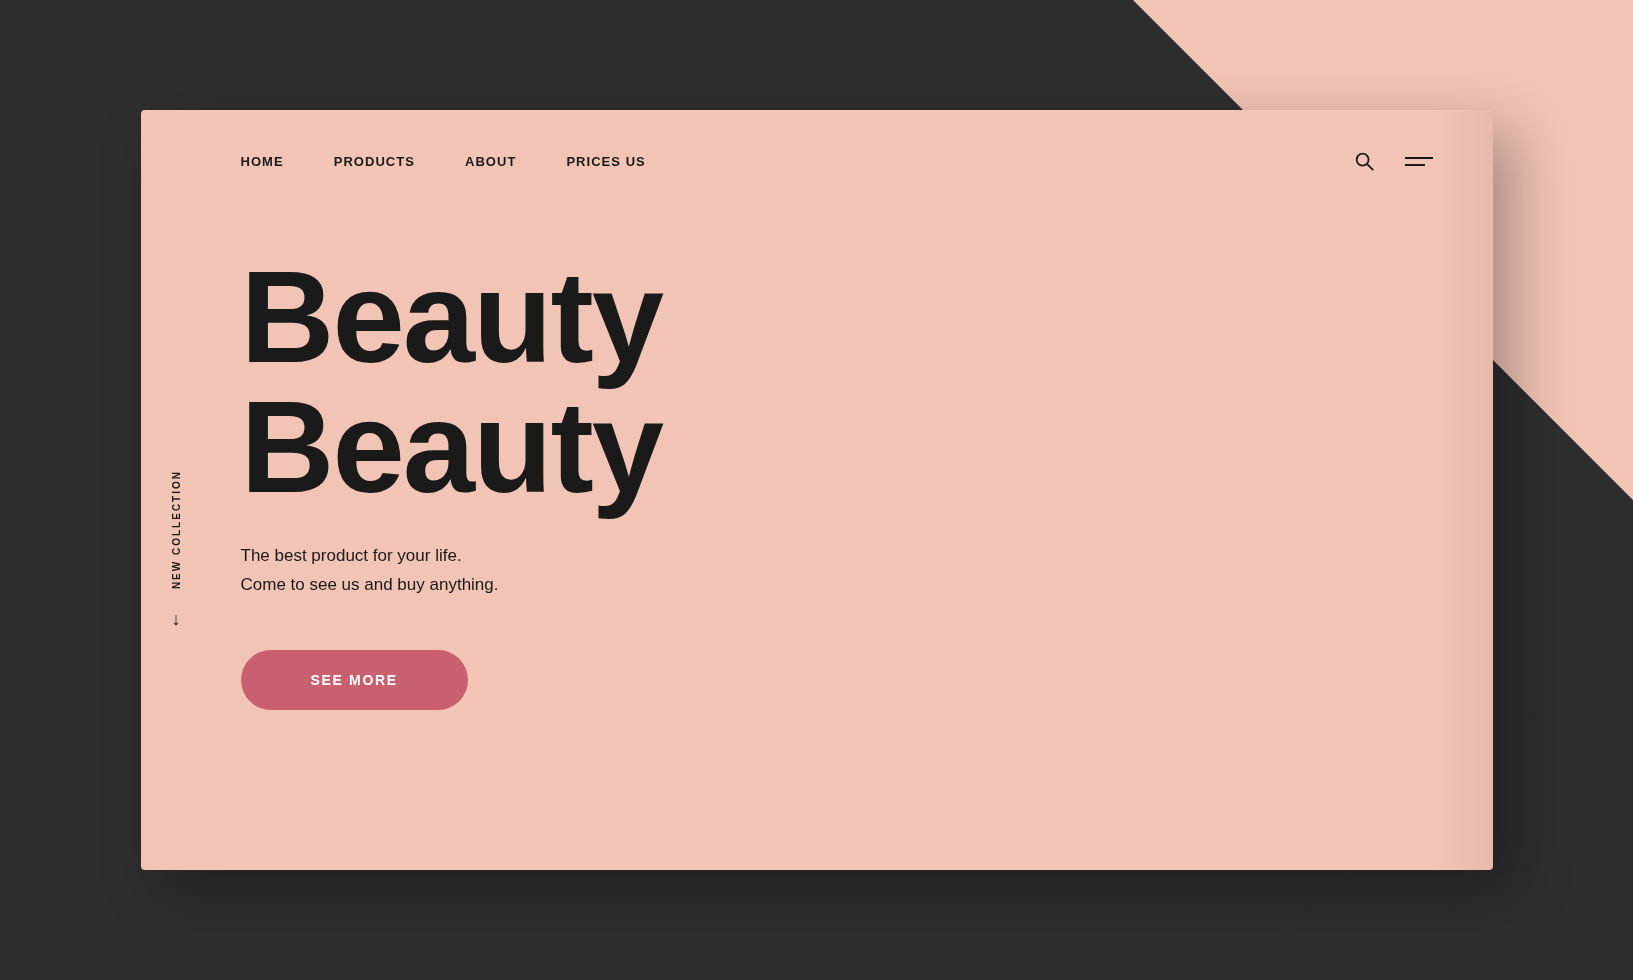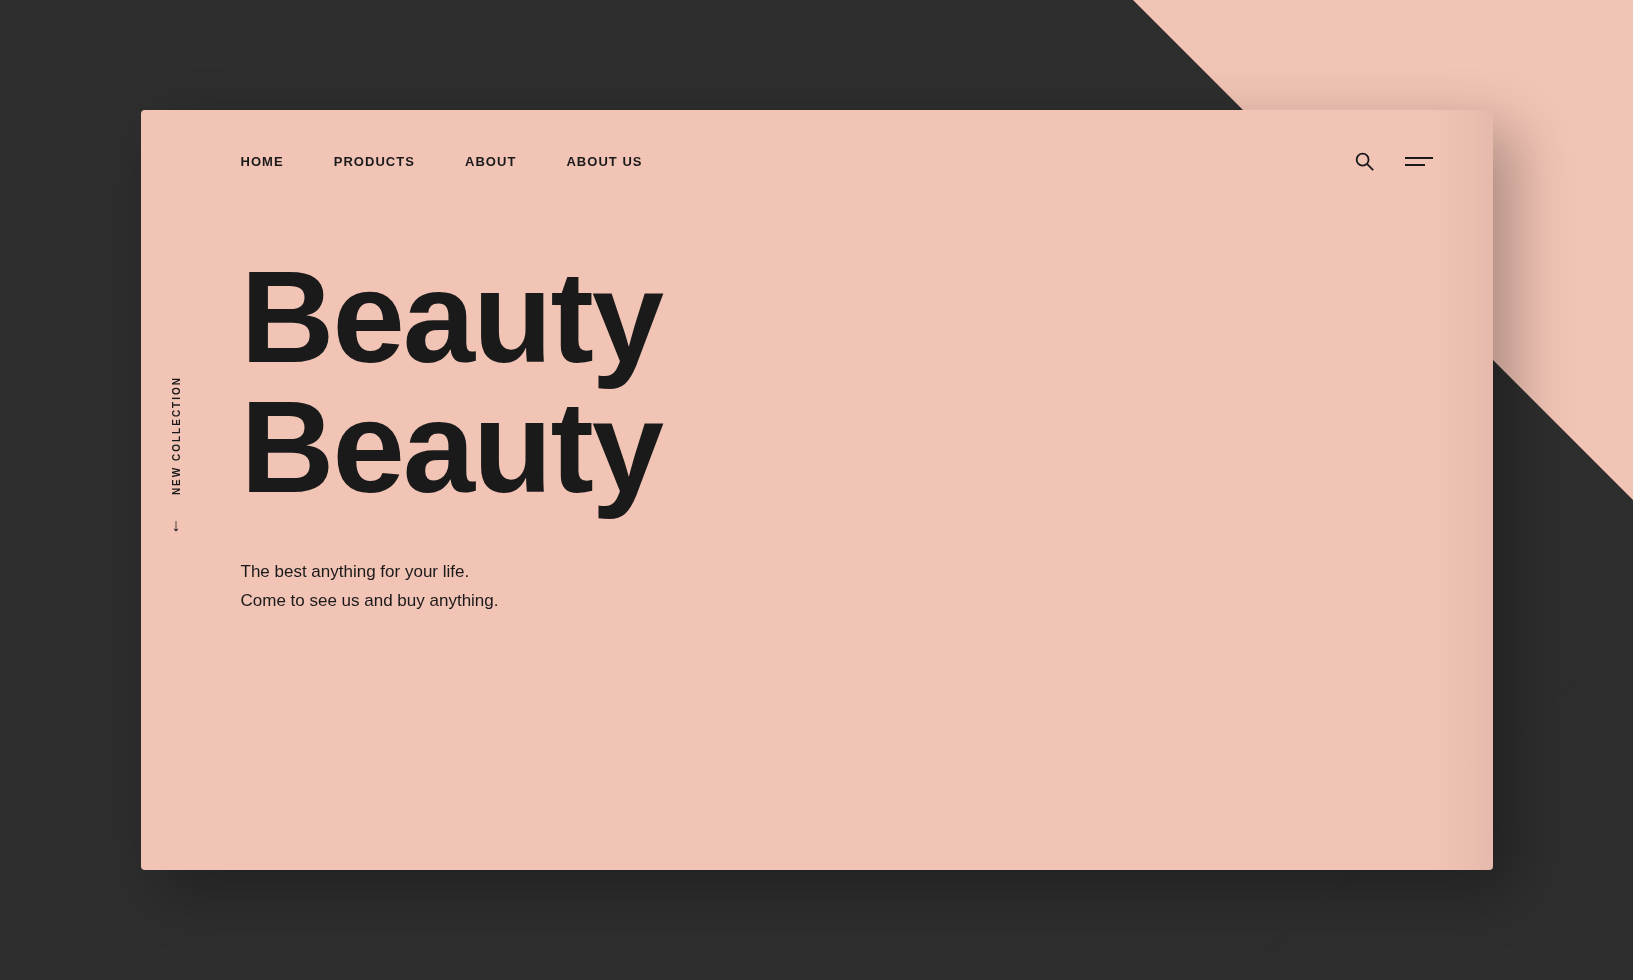--- a/index.html
+++ b/index.html
@@ -149,21 +149,21 @@
       padding: 60px 0 0 100px;
       position: relative;
     }
 
     .hero-title {
       font-size: 130px;
       font-weight: 800;
       color: #1a1a1a;
       line-height: 1.0;
       letter-spacing: -2px;
-      margin-bottom: 46px;
+      margin-bottom: 30px;
     }
 
     .hero-subtitle {
       font-size: 17px;
       color: #1a1a1a;
       line-height: 1.7;
       font-weight: 400;
       margin-bottom: 50px;
       max-width: 400px;
     }
@@ -214,21 +214,21 @@
 <div class="bg-pink-corner"></div>
 <div class="bg-dark-triangle"></div>
 
 <div class="card">
 
   <nav class="navbar">
     <div class="nav-links">
       <a class="nav-link">HOME</a>
       <a class="nav-link">PRODUCTS</a>
       <a class="nav-link">ABOUT</a>
-      <a class="nav-link">ABOUT US</a>
+      <a class="nav-link">PRICES US</a>
     </div>
     <div class="nav-icons">
       <div class="nav-icon">
         <svg class="search-svg" viewBox="0 0 24 24" xmlns="http://www.w3.org/2000/svg">
           <circle cx="10.5" cy="10.5" r="6.5"></circle>
           <line x1="15.5" y1="15.5" x2="22" y2="22"></line>
         </svg>
       </div>
       <div class="hamburger-lines">
         <span></span>
@@ -246,20 +246,21 @@
     </div>
 
     
     <h1 class="hero-title">
       <span>Beauty</span><br>
       <span>Beauty</span>
     </h1>
 
     
     <p class="hero-subtitle">
-      <span>The best anything for your life.</span><br>
+      <span>The best product for your life.</span><br>
       <span>Come to see us and buy anything.</span>
     </p>
 
     
+    <button class="see-more-btn">SEE MORE</button>
 
   </div>
 </div>
 
 </body></html>

